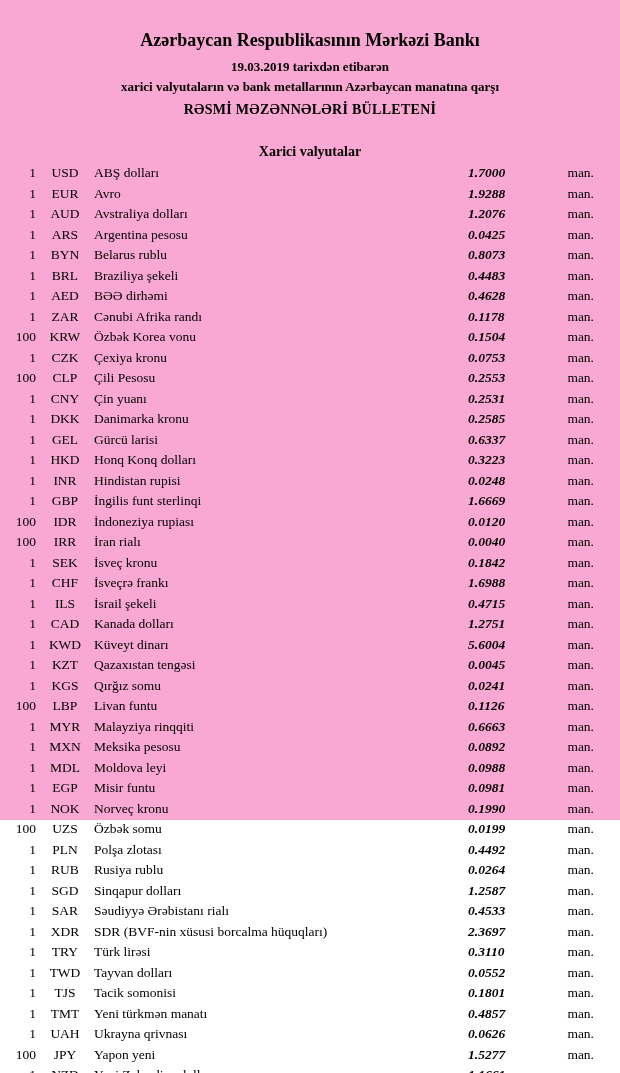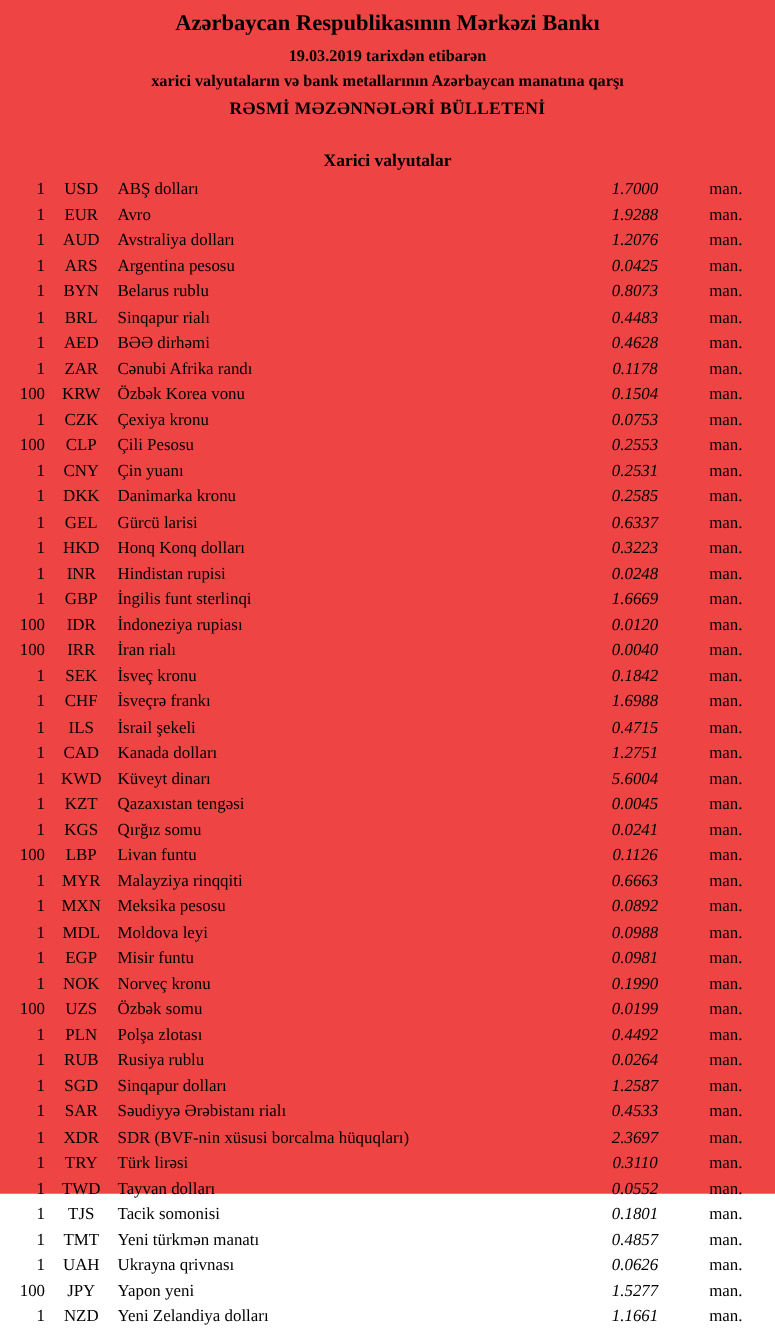--- a/index.html
+++ b/index.html
@@ -5,24 +5,24 @@
   html, body { margin: 0; padding: 0; background: #ffffff; }
   body {
     width: 620px;
     height: 1073px;
     font-family: "Liberation Serif", serif;
     color: #000000;
     overflow: hidden;
   }
   .page {
     width: 620px;
-    height: 955px;
+    height: 820px;
     box-sizing: border-box;
-    padding-top: 1px;
-    background: #ef4444;
+    padding-top: 23px;
+    background: #f9a8d4;
   }
   .header { text-align: center; }
   .title {
     font-size: 18px;
     font-weight: bold;
     margin: 6px 0 0 0;
     line-height: 22px;
   }
   .date-line {
     font-size: 13px;
@@ -56,21 +56,21 @@
   .row {
     display: flex;
     align-items: baseline;
     height: 20.5px;
     font-size: 13.5px;
     white-space: nowrap;
   }
   .qty  { flex: 0 0 26px; text-align: right; }
   .code { flex: 0 0 58px; text-align: center; }
   .name { flex: 1 1 auto; text-align: left; overflow: hidden; }
-  .rate { flex: 0 0 80px; text-align: center; font-weight: normal; font-style: italic; }
+  .rate { flex: 0 0 80px; text-align: left; font-weight: bold; font-style: italic; }
   .unit { flex: 0 0 46px; text-align: right; }
 </style>
 </head>
 <body>
 
 <div class="page">
   <div class="header">
     <div class="title">Azərbaycan Respublikasının Mərkəzi Bankı</div>
     <div class="date-line">19.03.2019 tarixdən etibarən</div>
     <div class="subtitle">xarici valyutaların və bank metallarının Azərbaycan manatına qarşı</div>
@@ -111,21 +111,21 @@
       <div class="row">
         <span class="qty">1</span>
         <span class="code">BYN</span>
         <span class="name">Belarus rublu</span>
         <span class="rate">0.8073</span>
         <span class="unit">man.</span>
       </div>
       <div class="row">
         <span class="qty">1</span>
         <span class="code">BRL</span>
-        <span class="name">Sinqapur rialı</span>
+        <span class="name">Braziliya şekeli</span>
         <span class="rate">0.4483</span>
         <span class="unit">man.</span>
       </div>
       <div class="row">
         <span class="qty">1</span>
         <span class="code">AED</span>
         <span class="name">BƏƏ dirhəmi</span>
         <span class="rate">0.4628</span>
         <span class="unit">man.</span>
       </div>

